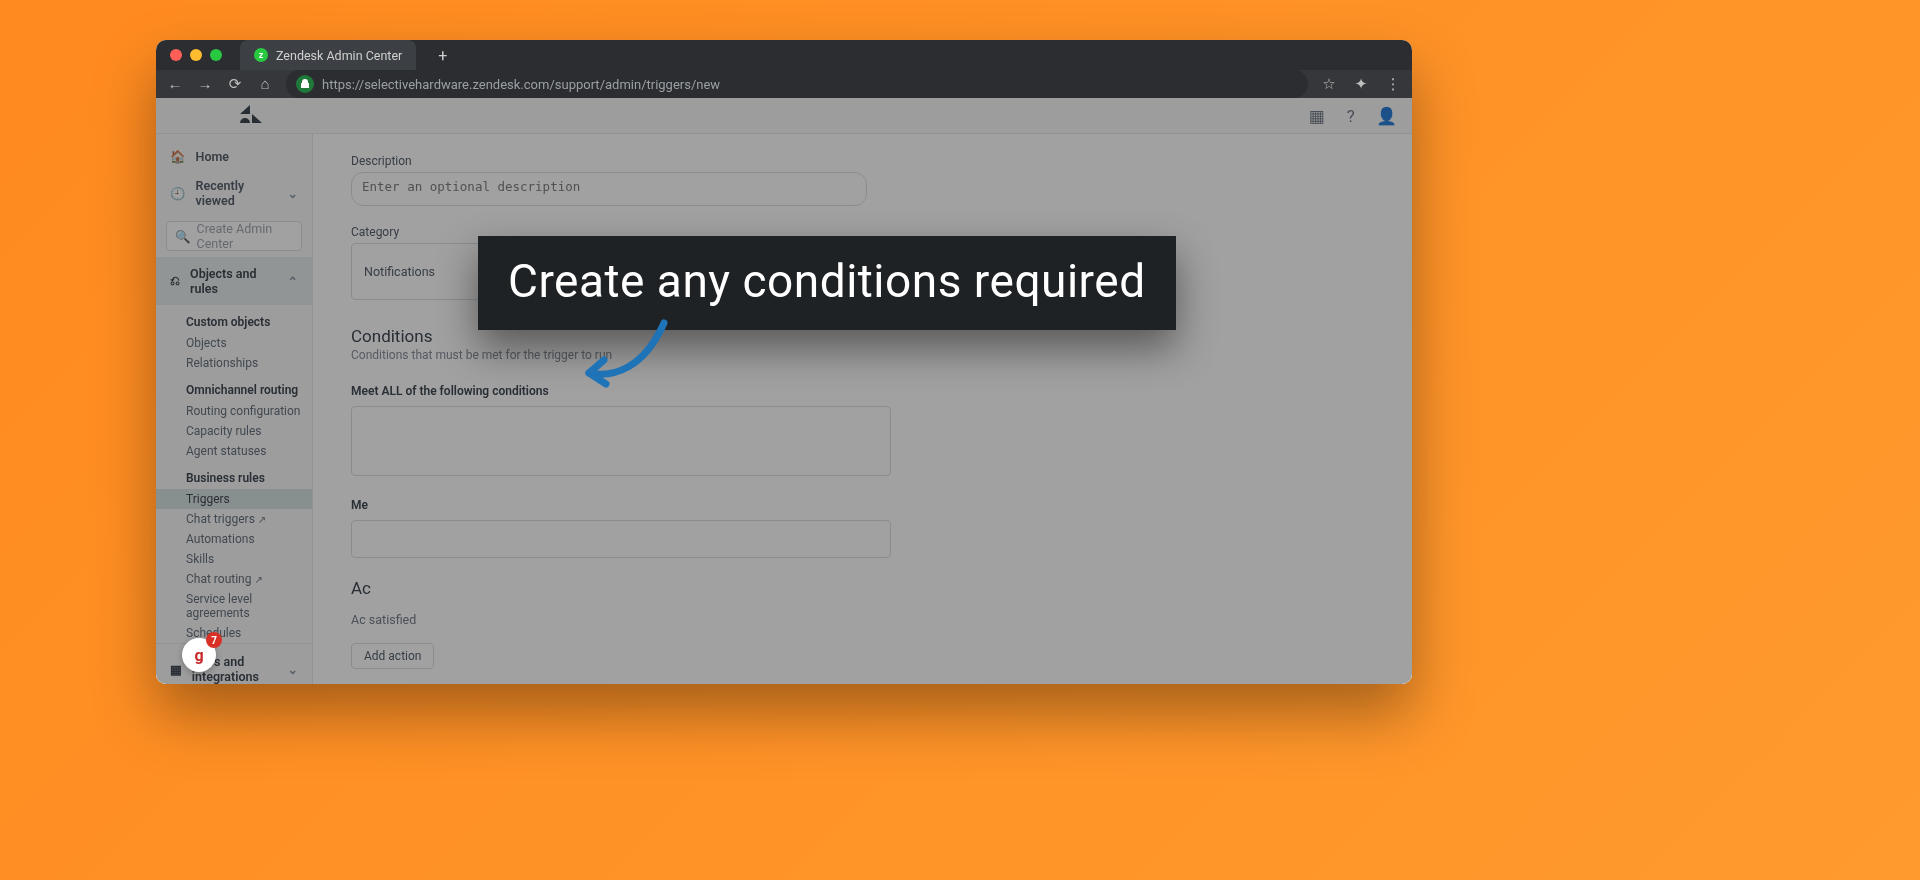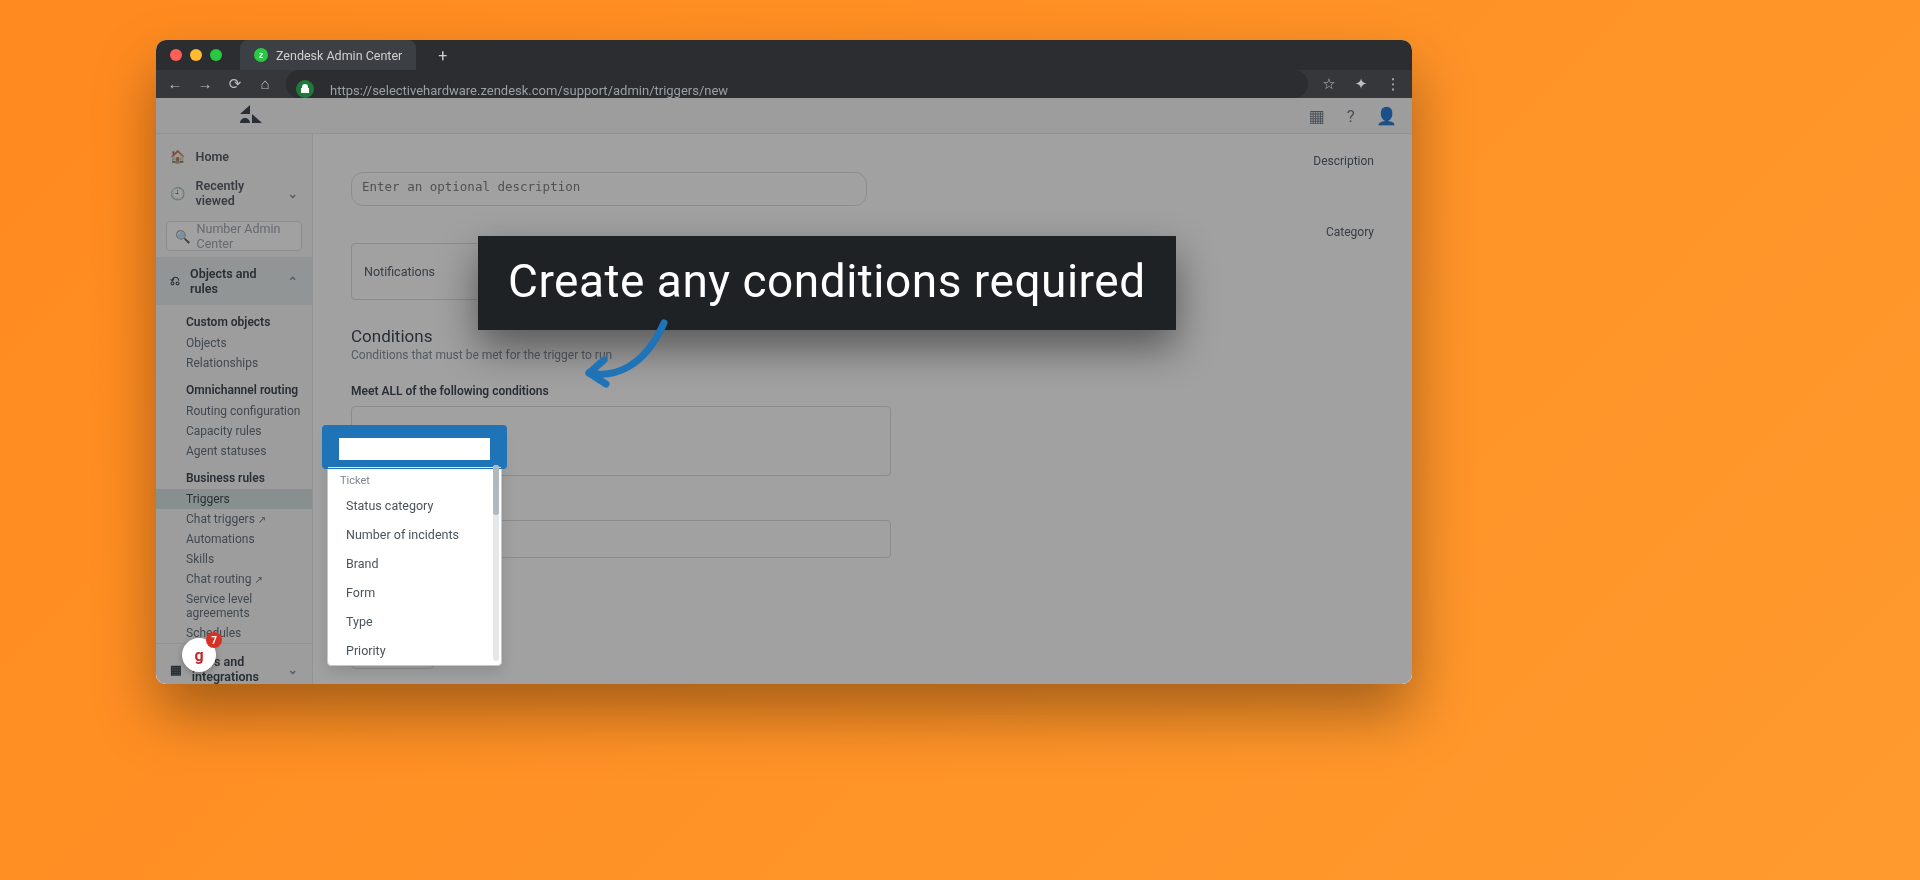--- a/index.html
+++ b/index.html
@@ -49,21 +49,21 @@
     color:#fff; font-size:9px; font-weight:bold;
   }
   .tab-plus { color:#ccc; font-size:16px; margin-left:12px; cursor:pointer; }
   .url-bar-row {
     height:40px; background:#35373a; display:flex; align-items:center;
     padding:0 10px; gap:12px; color:#bfbfbf;
   }
   .nav-ico { width:18px; display:flex; justify-content:center; font-size:15px; cursor:pointer; }
   .url-box {
     flex:1; background:#2b2d30; border-radius:20px; height:28px;
-    display:flex; align-items:flex-end; padding:0 10px; gap:16px; color:#9aa0a6; font-size:13px;
+    display:flex; align-items:center; padding:0 10px; gap:8px; color:#9aa0a6; font-size:13px;
   }
   .url-lock {
     width:18px; height:18px; border-radius:50%; background:#1f7a3a;
     display:flex; align-items:center; justify-content:center;
   }
   .url-text { white-space:nowrap; overflow:hidden; }
   .url-right { display:flex; gap:14px; align-items:center; }
 
   .app {
     flex:1; display:flex; position:relative; background:#f8f9f9;
@@ -96,21 +96,21 @@
   .side-sub { padding:3px 0 3px 30px; font-size:12px; color:#5b6770; }
   .side-sub.head { font-weight:600; color:#2f3941; padding-top:10px; padding-bottom:4px; }
   .side-sub.sel { background:#d4e2df; color:#2f3941; border-radius:0; }
   .side-sub .ext { font-size:10px; margin-left:3px; }
   .side-bottom { margin-top:auto; padding:10px 14px; display:flex; align-items:center; font-weight:600; gap:10px; color:#2f3941; border-top:1px solid #e5e7e9;}
 
   .main {
     flex:1; margin-top:36px; padding:20px 38px; color:#2f3941; font-size:13px;
     position:relative; background:#fff;
   }
-  .label { font-size:12px; color:#49545c; margin-bottom:4px;text-align:right; }
+  .label { font-size:12px; color:#49545c; margin-bottom:4px; }
   .textarea {
     width:516px; height:34px; border:1px solid #d8dcde; border-radius:12px;
     padding:6px 10px; font-size:12.5px; color:#68737d; resize:none; background:#fff;
   }
   .select-pill {
     display:inline-flex; align-items:center; gap:60px;
     border:1px solid #d8dcde; border-radius:4px; padding:20px 12px;
     font-size:12.5px; color:#49545c; background:#fff;
   }
   .section-title { font-size:17px; color:#2f3941; margin-top:26px; }
@@ -249,21 +249,21 @@
         <span>🏠</span>
         <span>Home</span>
       </div>
       <div class="side-row bold">
         <span>🕘</span>
         <span>Recently viewed</span>
         <span class="side-chev">⌄</span>
       </div>
       <div class="search-box">
         <span>🔍</span>
-        <span>Number Admin Center</span>
+        <span>Create Admin Center</span>
       </div>
       <div class="side-section">
         <span>⎌</span>
         <span>Objects and rules</span>
         <span class="side-chev">⌃</span>
       </div>
       <div class="side-sub head">Custom objects</div>
       <div class="side-sub">Objects</div>
       <div class="side-sub">Relationships</div>
       <div class="side-sub head">Omnichannel routing</div>
@@ -304,35 +304,20 @@
       <div class="cond-label">Me</div>
       <div class="cond-box" style="height:38px"></div>
 
       <div class="section-title" style="margin-top:20px">Ac</div>
       <div class="actions-row">Ac                                                                              satisfied</div>
       <div style="margin-top:16px">
         <span class="pill-btn">Add action</span>
       </div>
 
       
-      <div class="dropdown">
-        <div class="dd-search-wrap">
-          <input class="dd-search" style="">
-        </div>
-        <div class="dd-group">Ticket</div>
-        <div class="dd-item">Status category</div>
-        <div class="dd-item">Number of incidents</div>
-        <div class="dd-item">Brand</div>
-        <div class="dd-item">Form</div>
-        <div class="dd-item">Type</div>
-        <div class="dd-item">Priority</div>
-        <div class="dd-scroll">
-            <div class="dd-thumb"></div>
-          </div>
-      </div>
     </div>
 
     <div class="dark-overlay"></div>
 
     <div class="avatar-badge">
       <span>g</span>
       <span class="n">7</span>
     </div>
   </div>
 </div>

